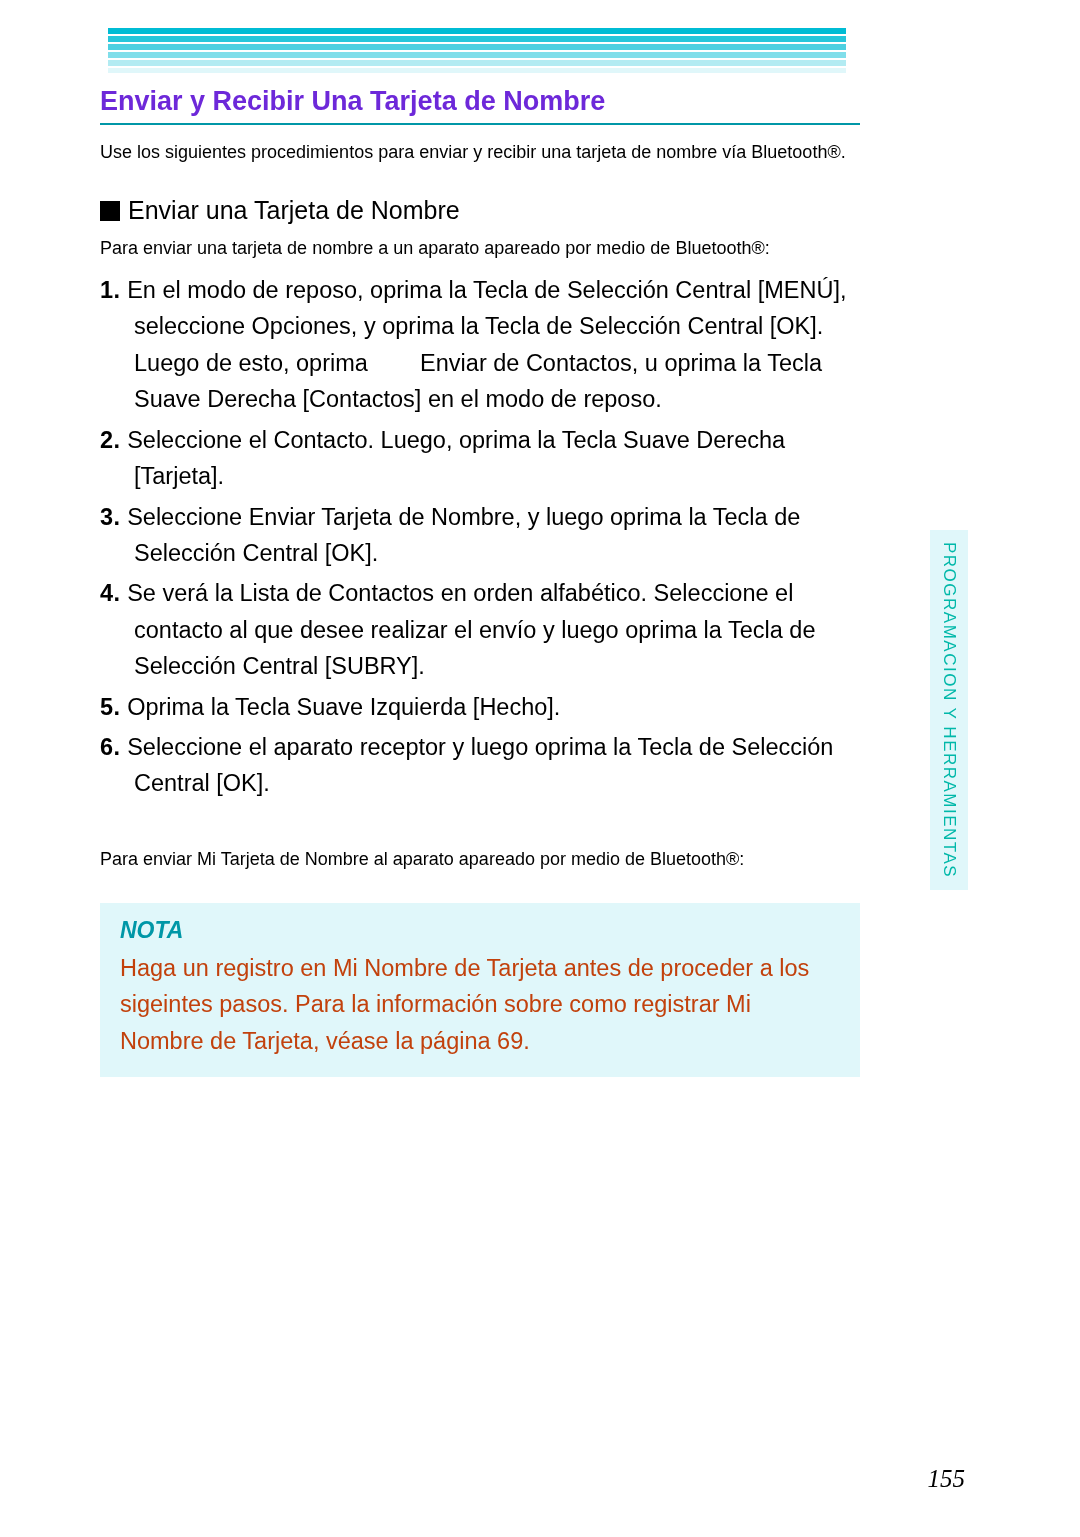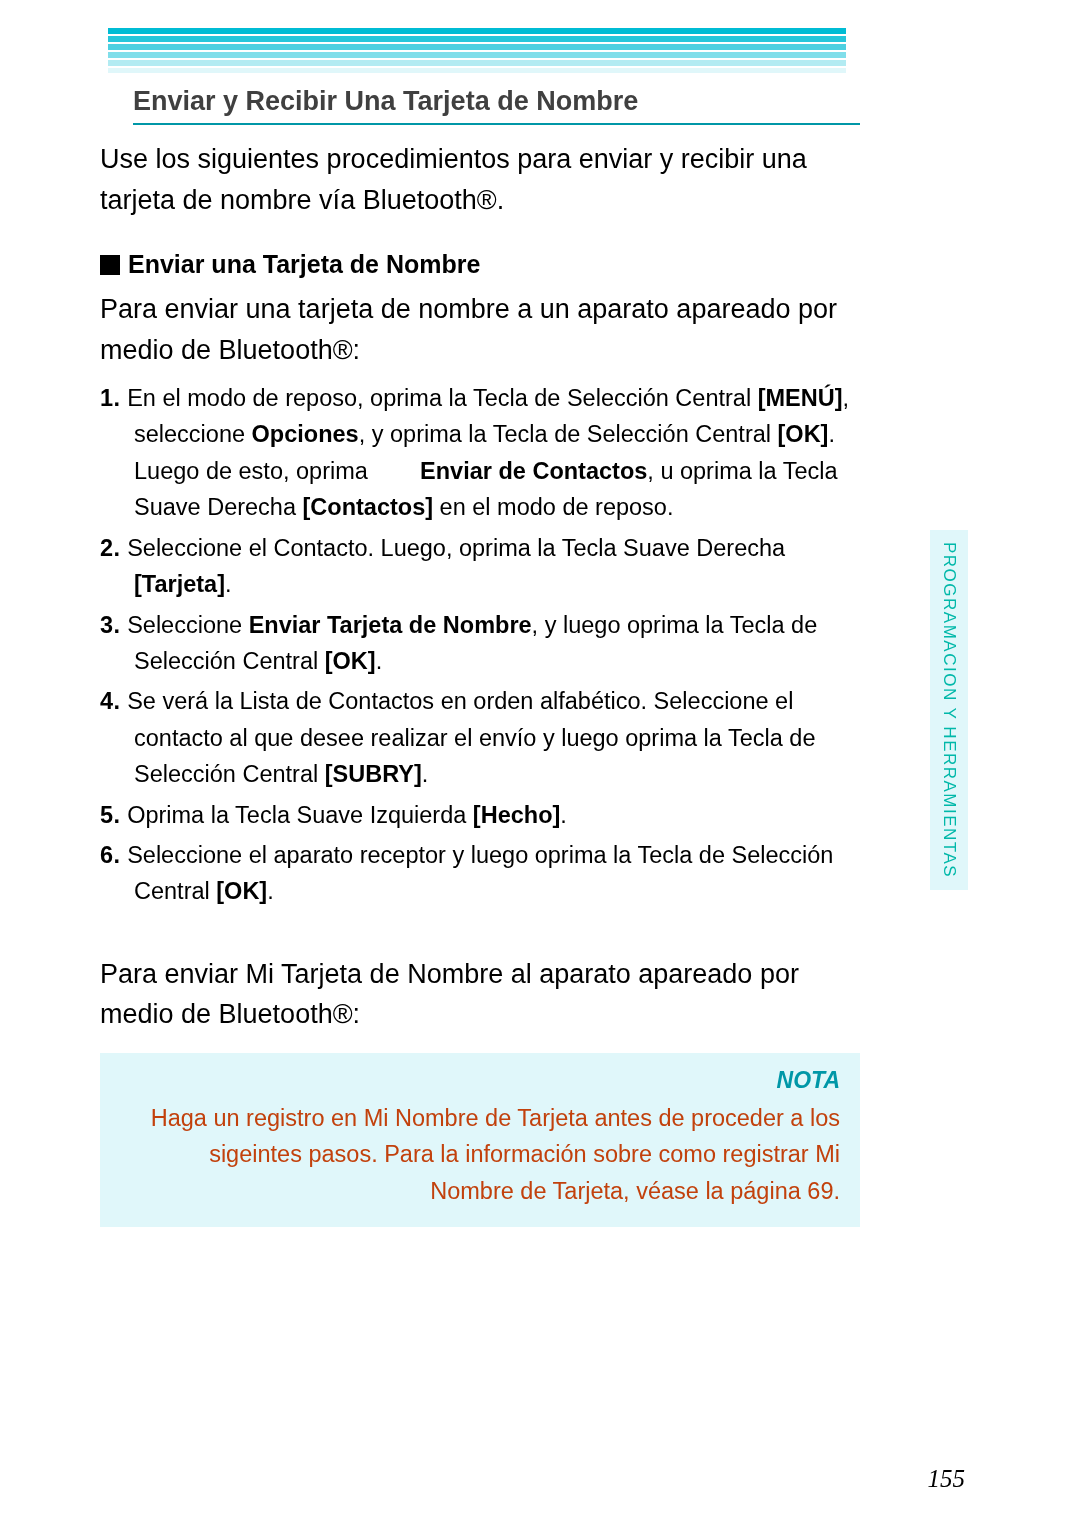--- a/index.html
+++ b/index.html
@@ -26,38 +26,37 @@
   .top-deco .bar {
     border-bottom: 2px solid #ffffff;
   }
   .content {
     position: absolute;
     top: 86px;
     left: 100px;
     width: 760px;
   }
   .section-title {
-    color: #404040;
+    color: #6d28d9;
     font-size: 27px;
     font-weight: bold;
     border-bottom: 2px solid #0097A7;
     padding-bottom: 6px;
     margin-bottom: 14px;
-    margin-left: 33px;
   }
   .body-text {
     color: #000000;
-    font-size: 27px;
+    font-size: 18px;
     line-height: 1.5;
     margin-bottom: 24px;
   }
   .sub-heading {
     color: #000000;
     font-size: 25px;
-    font-weight: bold;
+    font-weight: normal;
     margin-top: 30px;
     margin-bottom: 10px;
   }
   .sub-heading .square {
     display: inline-block;
     width: 20px;
     height: 20px;
     background: #000000;
     vertical-align: -2px;
     margin-right: 8px;
@@ -76,22 +75,21 @@
     text-indent: -34px;
   }
   ol.steps li .num {
     font-weight: bold;
     color: #000000;
     letter-spacing: 0.5px;
   }
   .note-box {
     background: #E0F7FA;
     padding: 14px 20px 18px 20px;
-    margin-top: 18px;
-    text-align: right;
+    margin-top: 30px;
   }
   .note-label {
     color: #0097A7;
     font-size: 23px;
     font-style: italic;
     font-weight: bold;
     margin-bottom: 6px;
   }
   .note-text {
     color: #c2410c;
@@ -117,21 +115,21 @@
   }
   .page-number {
     position: absolute;
     bottom: 44px;
     right: 115px;
     font-family: 'Times New Roman', serif;
     font-style: italic;
     font-size: 25px;
     color: #000000;
   }
-  b { font-weight: bold; }
+  b { font-weight: normal; }
 </style>
 </head>
 <body>
 
 <div class="page">
 
   <div class="top-deco">
     <div class="bar" style="height:6px;background:#00BCD4;"></div>
     <div class="bar" style="height:6px;background:#26C6DA;"></div>
     <div class="bar" style="height:6px;background:#4DD0E1;"></div>

